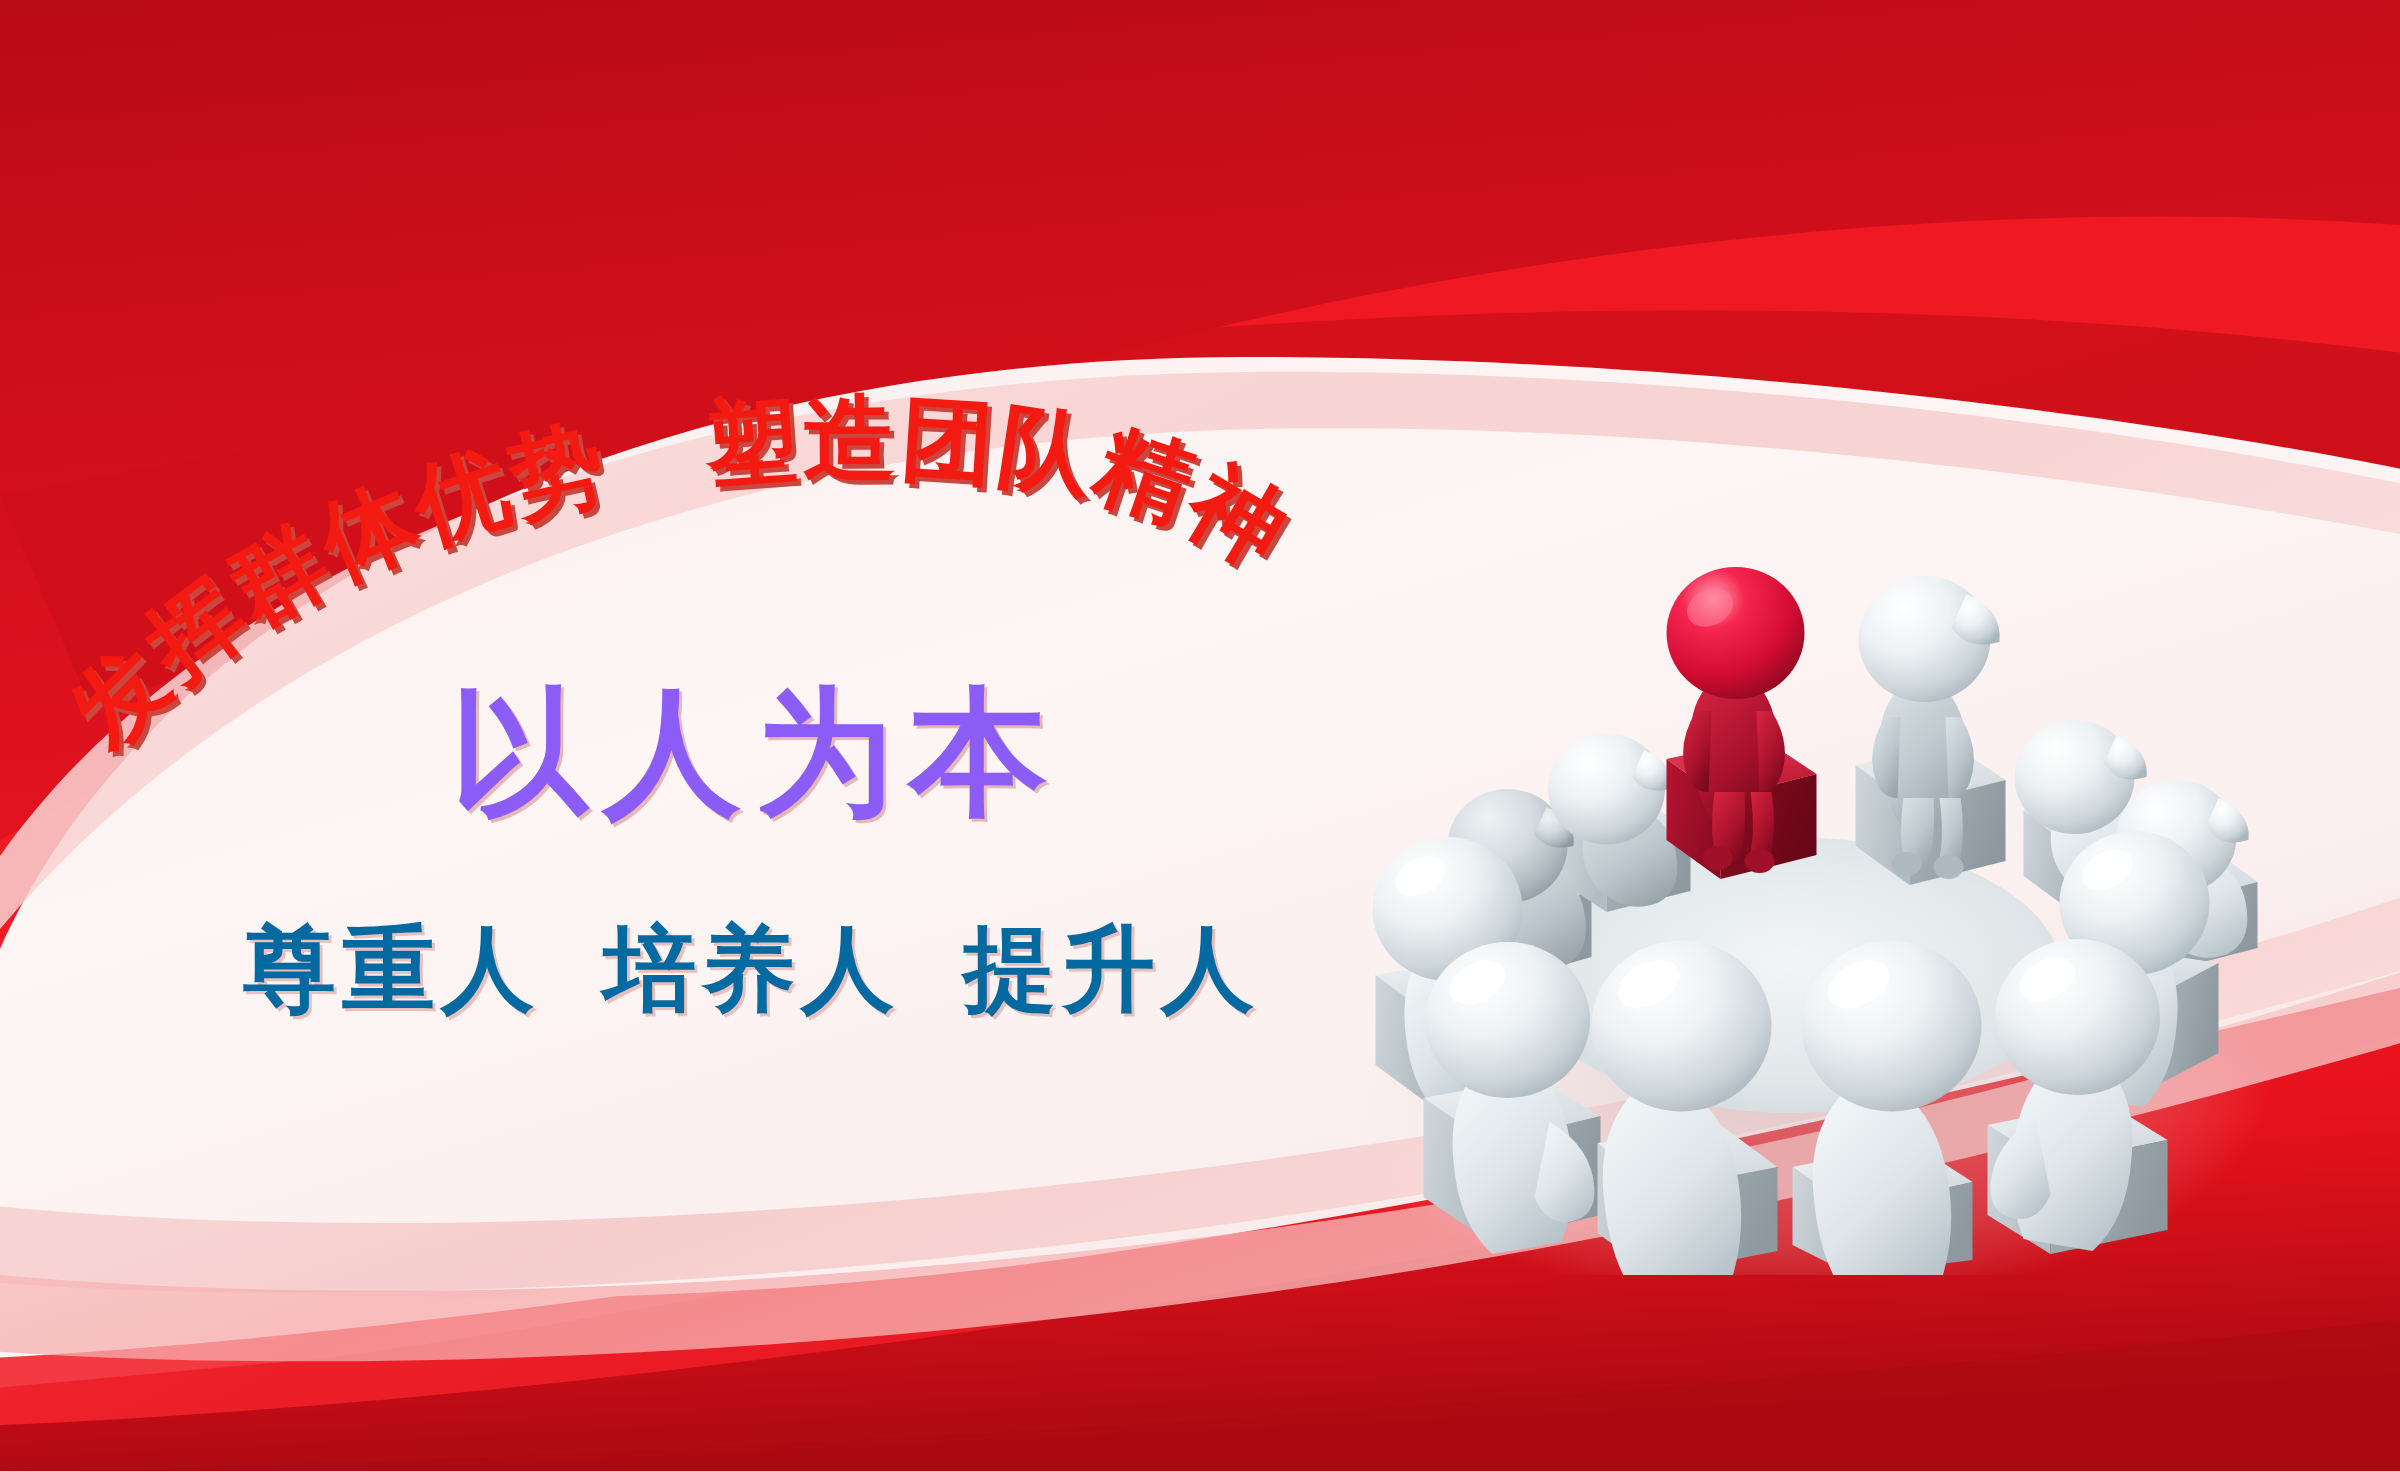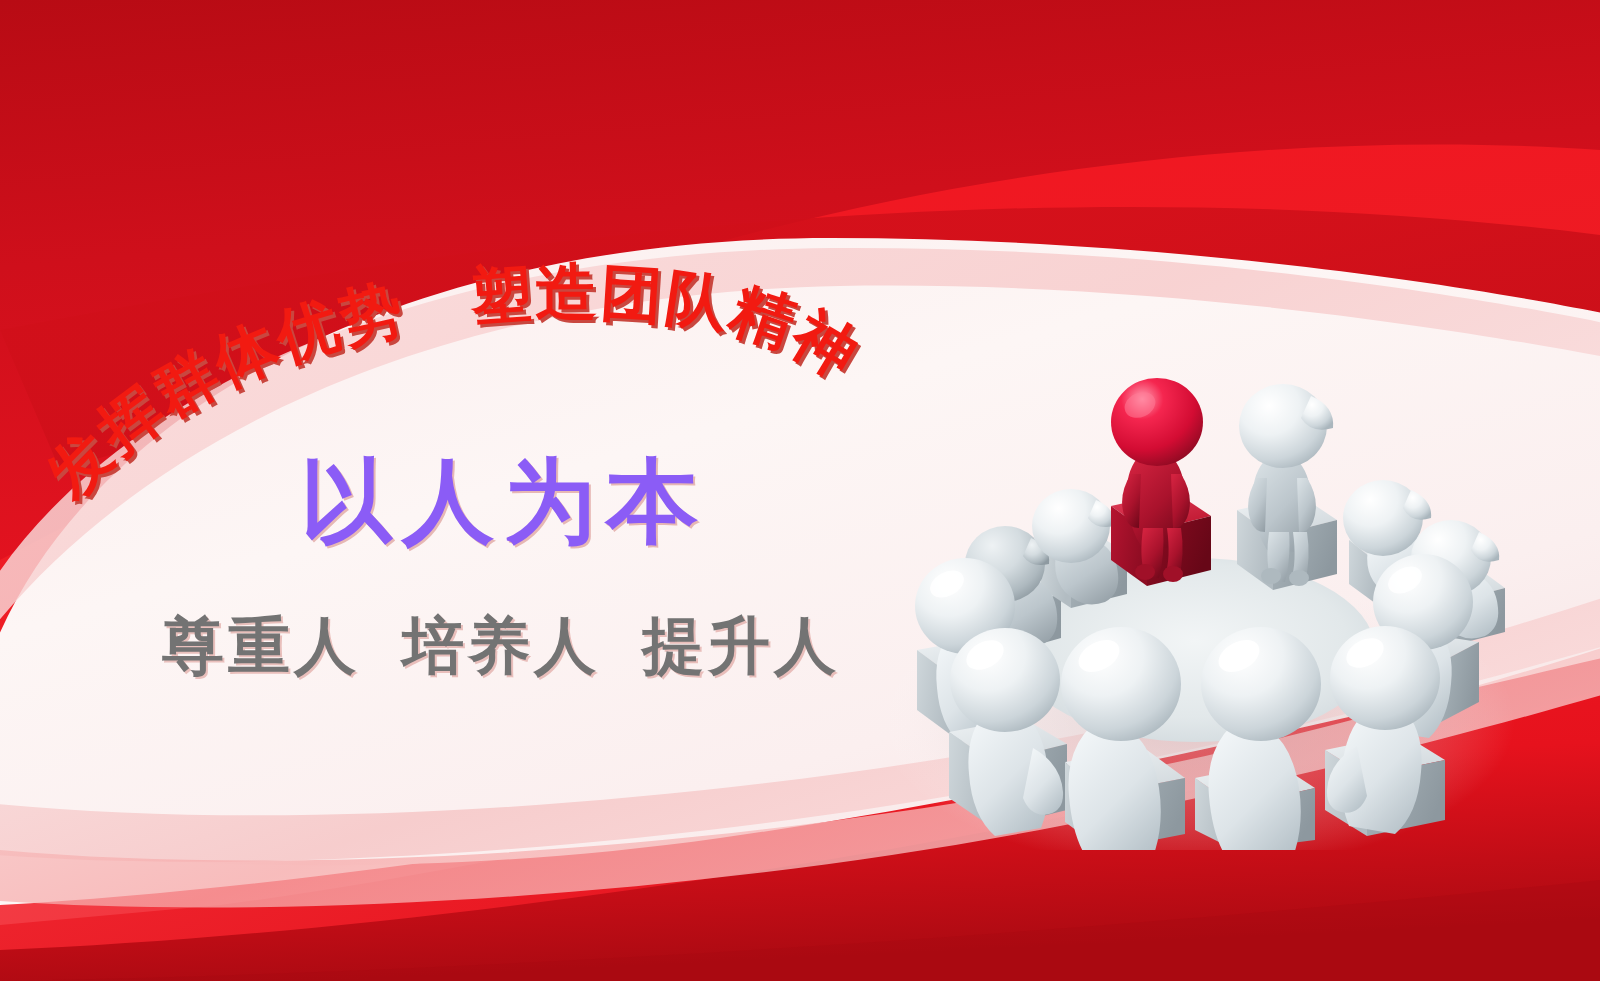--- a/index.html
+++ b/index.html
@@ -60,21 +60,21 @@
     text-shadow: 2px 2px 0 rgba(190, 70, 60, 0.35);
   }
 
   
   .sub-title {
     position: absolute;
     left: 162px;
     top: 604px;
     font-size: 62px;
     font-weight: 700;
-    color: #737373;
+    color: #0369a1;
     letter-spacing: 4px;
     white-space: nowrap;
     text-shadow: 2px 2px 0 rgba(190, 70, 60, 0.3);
   }
   .sub-gap { display: inline-block; width: 42px; }
 
   
   .illo {
     position: absolute;
     left: 855px;

